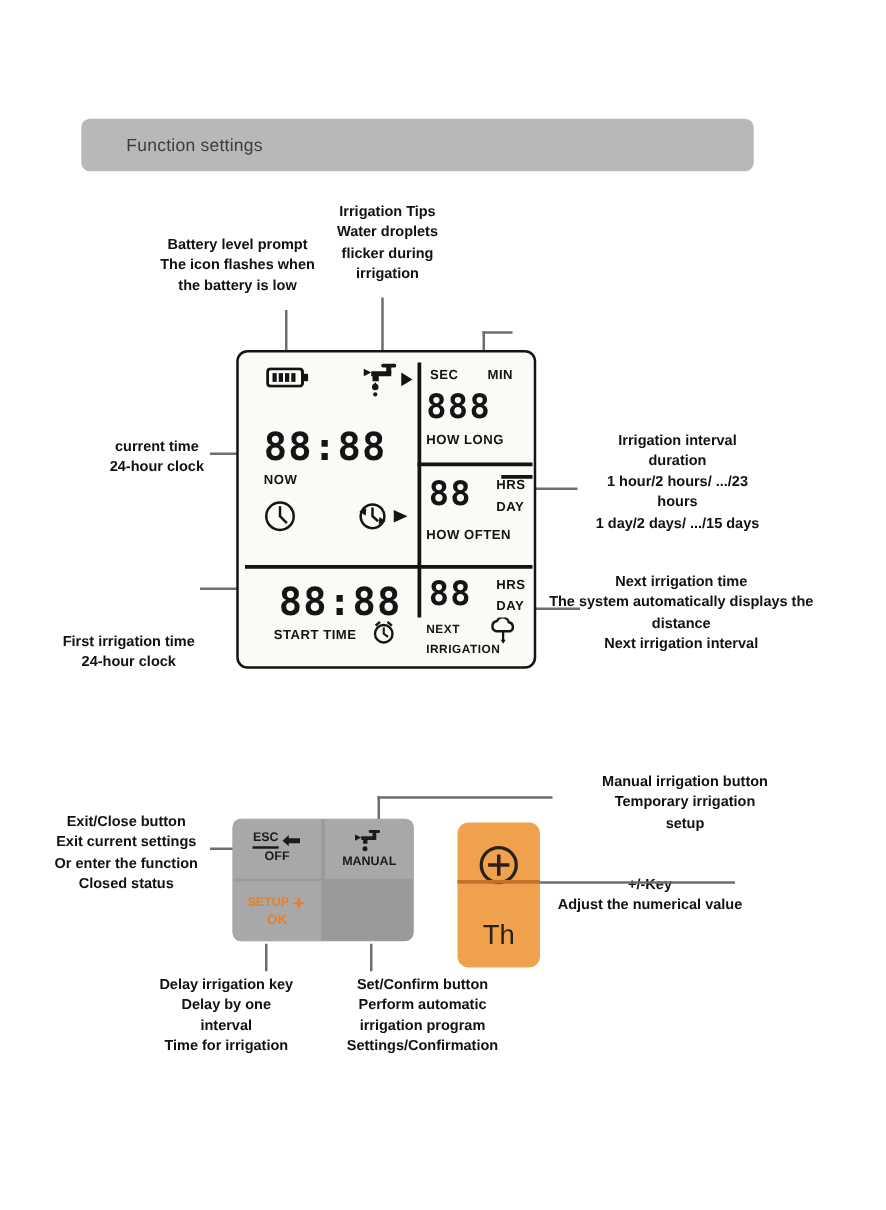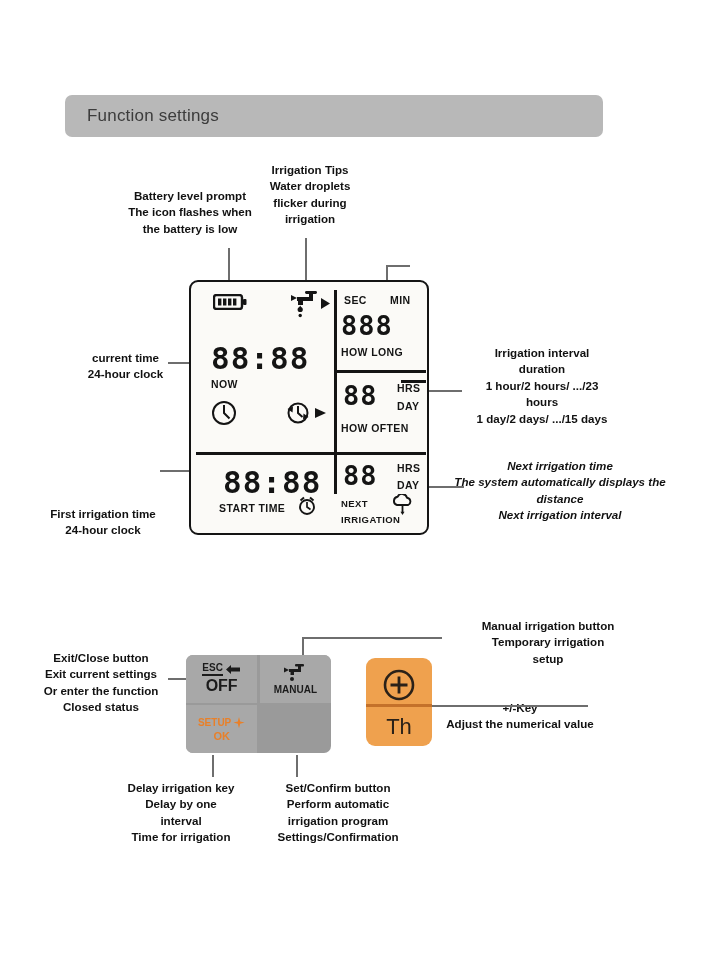--- a/index.html
+++ b/index.html
@@ -13,21 +13,21 @@
   }
   .page{position:relative;width:709px;height:968px;}
 
   
   .header-bar{
     position:absolute;left:65px;top:95px;width:538px;height:42px;
     background:#b8b8b8;border-radius:7px;
     display:flex;align-items:center;
   }
   .header-bar .title{
-    margin-left:22px;font-size:17px;color:#3c3c3c;letter-spacing:.2px;
+    margin-left:36px;font-size:14px;color:#3c3c3c;letter-spacing:.2px;
   }
 
   
   .ann{
     position:absolute;font-size:11.6px;font-weight:bold;line-height:1.42;
     text-align:center;color:#111;
   }
 
   
   .ln{position:absolute;background:#6e6e6e;}
@@ -71,21 +71,21 @@
     font-size:10px;font-weight:bold;color:#1b1b1b;
   }
   .key .k-top{display:flex;align-items:center;gap:2px;}
   .key .ul{border-bottom:2px solid #1b1b1b;padding-bottom:1px;line-height:1;}
   .key .k-sub{margin-top:2px;line-height:1;}
   .key.ok{color:#e8802a;}
   .key.ok .k-sub{color:#e8802a;font-size:11px;}
 
   
   .rocker{
-    position:absolute;left:366px;top:658px;width:66px;height:88px;
+    position:absolute;left:366px;top:658px;width:66px;height:116px;
     background:#efa14e;border-radius:9px;
     display:flex;flex-direction:column;align-items:center;justify-content:space-around;
   }
   .rocker .split{position:absolute;left:0;top:46px;width:100%;height:2.5px;background:#c4712a;}
   .rocker .th{font-size:22px;color:#2a2118;font-family:"Liberation Sans",sans-serif;}
 
   svg{display:block;}
 </style>
 </head>
 <body>
@@ -100,21 +100,21 @@
 
   <div class="ann" style="left:255px;top:162px;width:110px;">Irrigation Tips<br>Water droplets<br>flicker during<br>irrigation</div>
 
 
   <div class="ann" style="left:58px;top:350px;width:135px;">current time<br>24-hour clock</div>
 
   <div class="ann" style="left:448px;top:345px;width:188px;">Irrigation interval<br>duration<br>1 hour/2 hours/ .../23<br>hours<br>1 day/2 days/ .../15 days</div>
 
   <div class="ann" style="left:28px;top:458px;width:150px;margin-top:48px;">First irrigation time<br>24-hour clock</div>
 
-  <div class="ann" style="left:440px;top:458px;width:240px;font-style:italic;">Next irrigation time<br>The system automatically displays the<br>distance<br>Next irrigation interval</div>
+  <div class="ann" style="left:425px;top:458px;width:240px;">Next irrigation time<br>The system automatically displays the<br>distance<br>Next irrigation interval</div>
 
   <div class="ln v" style="left:228px;top:248px;height:33px;"></div>
   <div class="ln v" style="left:305px;top:238px;height:43px;"></div>
   <div class="ln v" style="left:386px;top:265px;height:16px;"></div>
   <div class="ln h" style="left:386px;top:265px;width:24px;"></div>
   <div class="ln v" style="left:369px;top:288px;height:34px;"></div>
 
   <div class="ln h" style="left:168px;top:362px;width:36px;"></div>
   <div class="ln h" style="left:160px;top:470px;width:46px;"></div>
 
@@ -226,21 +226,21 @@
 
   <div class="pad">
 
     <div class="key">
       <div class="k-top">
         <span class="ul">ESC</span>
         <svg width="16" height="11" viewBox="0 0 16 11">
           <path d="M1 5.5 L6 1 L6 3.5 L15 3.5 L15 7.5 L6 7.5 L6 10 Z" fill="#1b1b1b"></path>
         </svg>
       </div>
-      <div class="k-sub" style="font-size:16px;">OFF</div>
+      <div class="k-sub" style="font-size:10px;">OFF</div>
     </div>
 
     <div class="key">
       <svg width="26" height="20" viewBox="0 0 26 20">
         <path d="M7 6 L19 6 L19 9 L12 9 L12 12 L8.5 12 L8.5 9 L7 9 Z" fill="#1b1b1b"></path>
         <rect x="16" y="2" width="3" height="5" fill="#1b1b1b"></rect>
         <rect x="13" y="1" width="9" height="2.4" rx="1" fill="#1b1b1b"></rect>
         <path d="M2 4.5 L7 7 L2 9.5 Z" fill="#1b1b1b"></path>
         <circle cx="10" cy="16" r="2" fill="#1b1b1b"></circle>
       </svg>

